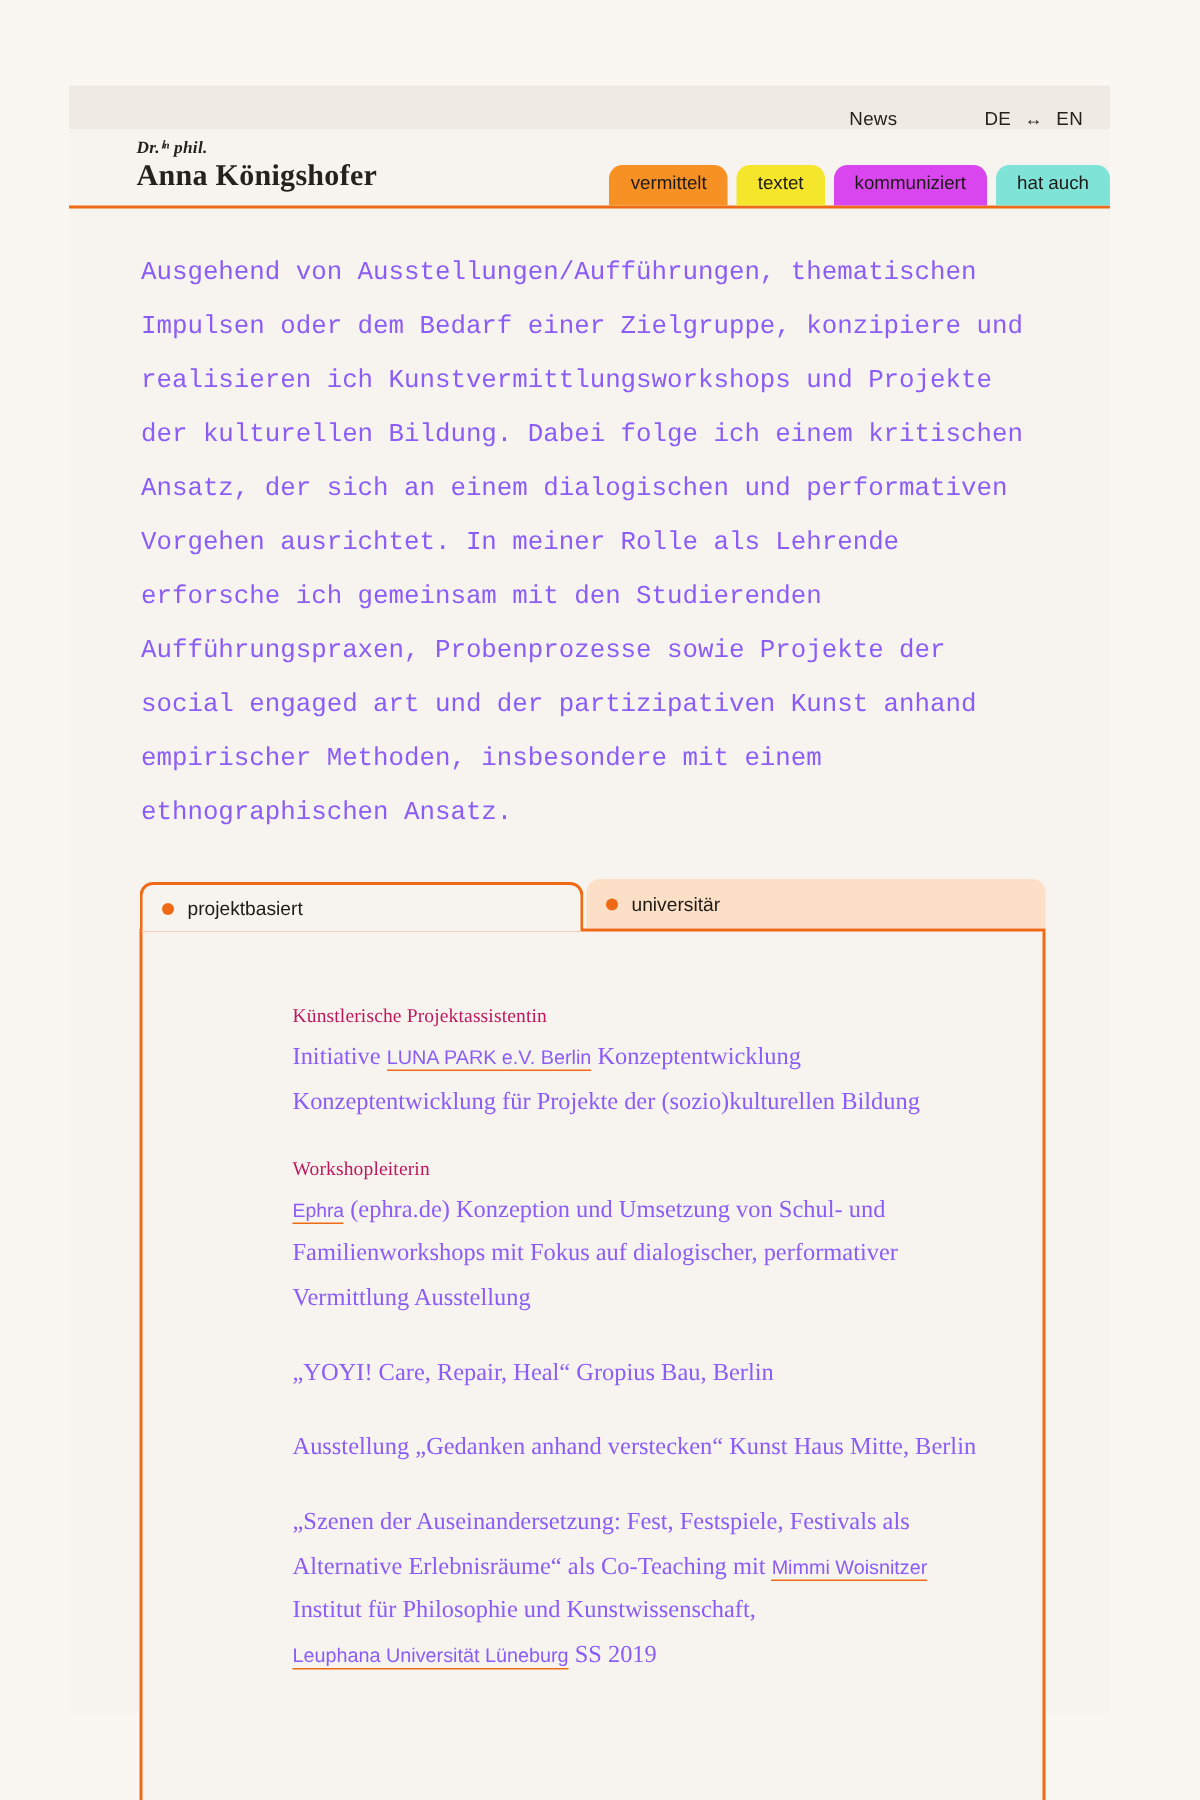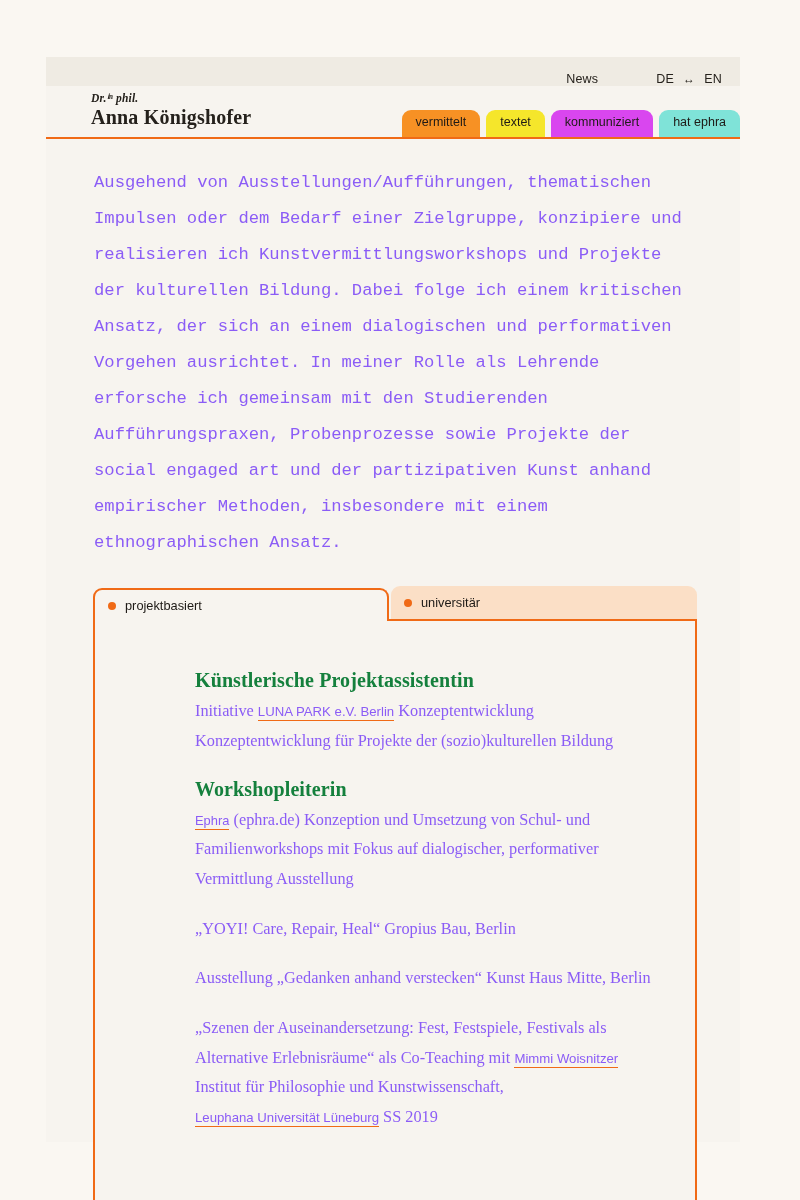--- a/index.html
+++ b/index.html
@@ -147,23 +147,23 @@
     border: 2px solid #f06a16;
     background: #f7f4ef;
     position: relative;
     z-index: 2;
     padding: 48px 0 40px 0;
   }
   .entry { padding: 0 40px 0 100px; }
   .entry h3 {
     margin: 0 0 4px 0;
     font-family: "Liberation Serif", serif;
-    font-weight: bold;
-    font-size: 20px;
-    color: #15803d;
+    font-weight: normal;
+    font-size: 13px;
+    color: #be185d;
     letter-spacing: .1px;
   }
   .entry p {
     margin: 0;
     font-family: "Liberation Serif", serif;
     font-size: 16.3px;
     line-height: 1.82;
     color: #8b5cf6;
   }
   .entry p + p { margin-top: 20px; }
@@ -194,21 +194,21 @@
 
     <div class="header">
       <div class="brand">
         <div class="pre">Dr.ⁱⁿ phil.</div>
         <div class="name">Anna Königshofer</div>
       </div>
       <div class="pills">
         <div class="pill" style="background:#f79124">vermittelt</div>
         <div class="pill" style="background:#f5e62b">textet</div>
         <div class="pill" style="background:#d946ef">kommuniziert</div>
-        <div class="pill" style="background:#7fe3d8">hat ephra</div>
+        <div class="pill" style="background:#7fe3d8">hat auch</div>
       </div>
     </div>
 
     <div class="intro">Ausgehend von Ausstellungen/Aufführungen, thematischen Impulsen oder dem Bedarf einer Zielgruppe, konzipiere und realisieren ich Kunstvermittlungsworkshops und Projekte der kulturellen Bildung. Dabei folge ich einem kritischen Ansatz, der sich an einem dialogischen und performativen Vorgehen ausrichtet. In meiner Rolle als Lehrende erforsche ich gemeinsam mit den Studierenden Aufführungspraxen, Probenprozesse sowie Projekte der social engaged art und der partizipativen Kunst anhand empirischer Methoden, insbesondere mit einem ethnographischen Ansatz.</div>
 
     <div class="tabs-wrap">
       <div class="tab active">
         <span class="dot"></span>
         <span>projektbasiert</span>
       </div>

